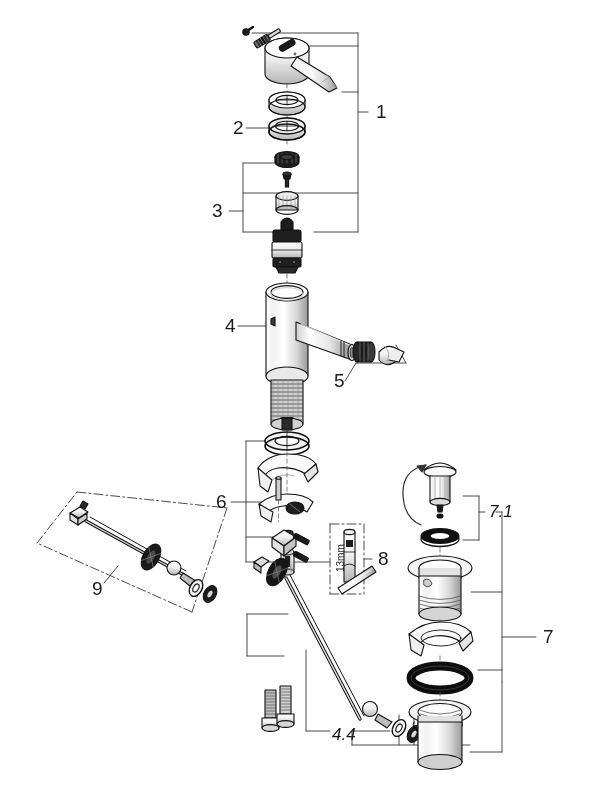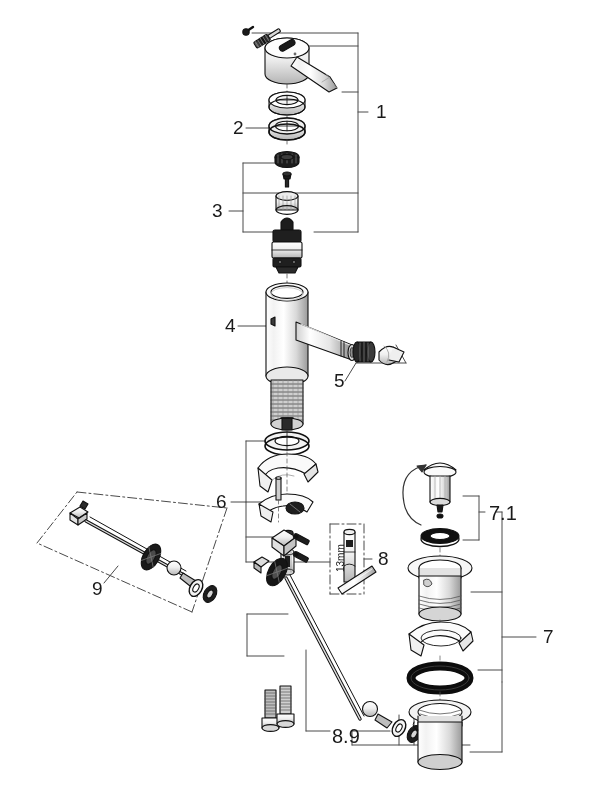--- a/index.html
+++ b/index.html
@@ -2,21 +2,21 @@
 <html><head>
 <meta charset="utf-8">
 <style>
   html,body{margin:0;padding:0;background:#fff;}
   body{width:614px;height:800px;overflow:hidden;
        font-family:"Liberation Sans",sans-serif;}
   #stage{position:relative;width:614px;height:800px;background:#ffffff;}
   #stage svg{position:absolute;left:0;top:0;}
   .lbl{position:absolute;font-family:"Liberation Sans",sans-serif;
        font-size:19px;color:#1a1a1a;line-height:1;white-space:nowrap;}
-  .lbl.small{font-size:20px;}
+  .lbl.small{font-size:17px;font-style:italic;}
   .lbl.tiny{font-size:10px;}
   .vert{transform:rotate(-90deg);transform-origin:left top;}
 </style>
 </head>
 <body>
 
 <div id="stage">
 
 <svg width="614" height="800" viewBox="0 0 614 800">
   <defs>
@@ -417,19 +417,19 @@
 </svg>
 
 <div class="lbl" style="left:376px;top:102px;">1</div>
 <div class="lbl" style="left:233px;top:118px;">2</div>
 <div class="lbl" style="left:212px;top:201px;">3</div>
 <div class="lbl" style="left:225px;top:316px;">4</div>
 <div class="lbl" style="left:334px;top:371px;">5</div>
 <div class="lbl" style="left:216px;top:492px;">6</div>
 <div class="lbl" style="left:543px;top:627px;">7</div>
 <div class="lbl small" style="left:489px;top:503px;">7.1</div>
-<div class="lbl small" style="left:332px;top:726px;">8.9</div>
+<div class="lbl small" style="left:332px;top:726px;">4.4</div>
 <div class="lbl" style="left:378px;top:549px;">8</div>
 <div class="lbl" style="left:92px;top:579px;">9</div>
 
 <div class="lbl tiny vert" style="left:336px;top:572px;">13mm</div>
 
 </div>
 
 </body></html>

